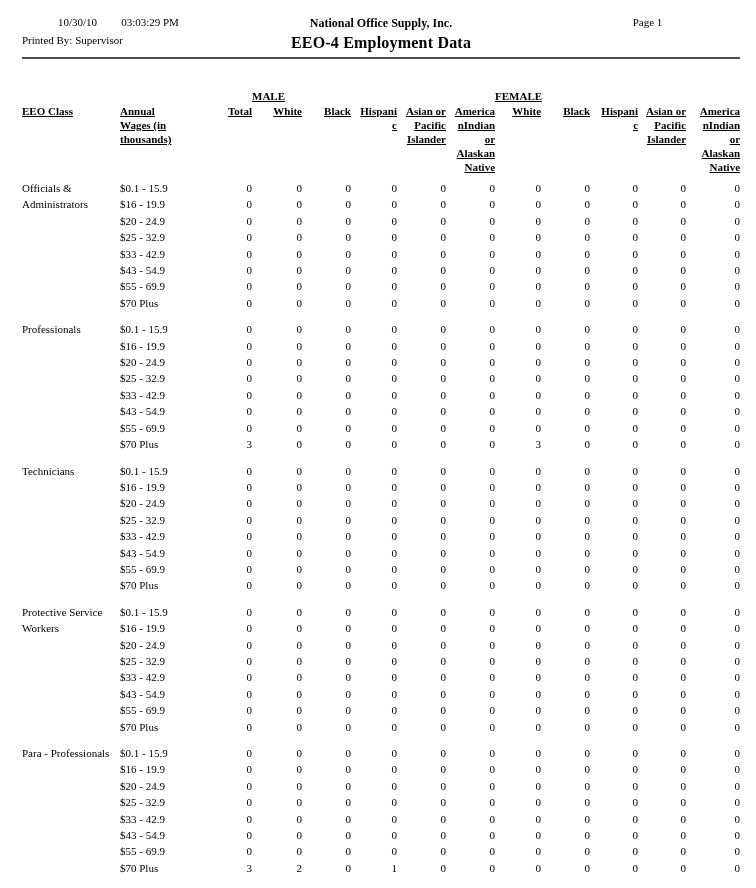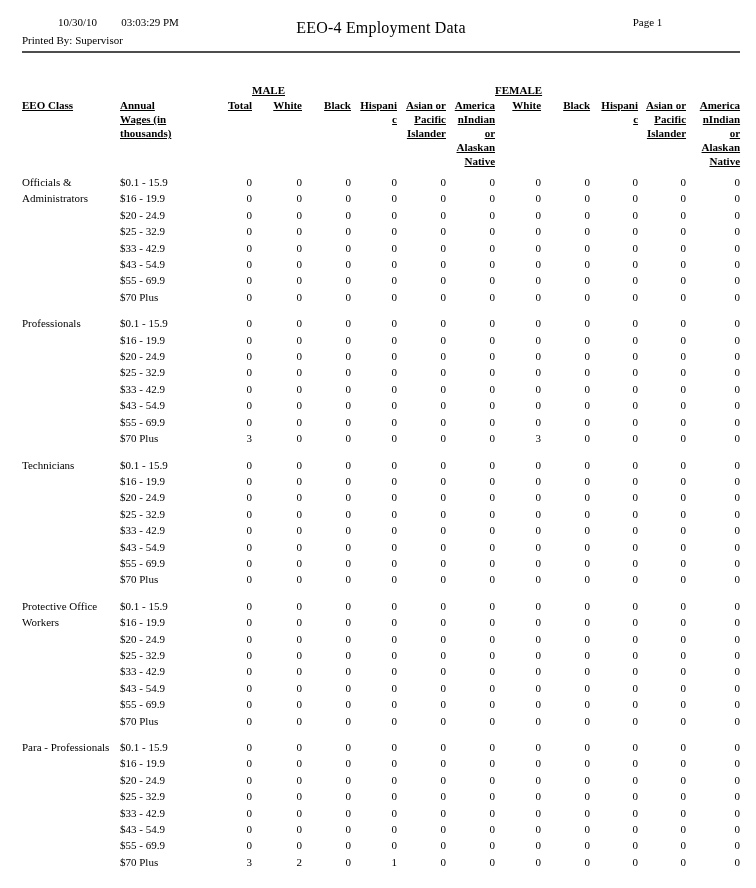--- a/index.html
+++ b/index.html
@@ -16,21 +16,21 @@
   .report-header {
     display: grid;
     grid-template-columns: 185px 1fr 185px;
     align-items: start;
   }
   .hd-left .line1 { white-space: nowrap; margin-left: 36px; }
   .hd-left .time { margin-left: 24px; }
   .hd-left .line2 { margin-top: 6px; white-space: nowrap; }
   .hd-center { text-align: center; }
   .company { font-weight: bold; font-size: 12px; }
-  .report-title { font-weight: normal; font-size: 16px; margin-top: 3px; letter-spacing: 0.2px; }
+  .report-title { font-weight: bold; font-size: 16px; margin-top: 3px; letter-spacing: 0.2px; }
   .hd-right { text-align: center; }
   .rule { border: 0; border-top: 2px solid #4e4e4e; margin-top: 5px; }
 
   
   table { border-collapse: collapse; table-layout: fixed; width: 718px; margin-top: 30px; }
   th, td { padding: 0; vertical-align: top; }
   thead th { font-weight: bold; text-align: right; }
   thead .group-row th { line-height: 15px; text-align: left; }
   thead .col-head-row th { line-height: 14px; margin-left: 24px; }
   thead th.left { text-align: left; }
@@ -50,20 +50,21 @@
     <div class="hd-left">
       <div class="line1">
         <span>10/30/10</span><span class="time">03:03:29 PM</span>
       </div>
       <div class="line2">
         <span>Printed By:</span>
         <span>Supervisor</span>
       </div>
     </div>
     <div class="hd-center">
+      <div class="company">National Office Supply, Inc.</div>
       <div class="report-title">EEO-4 Employment Data</div>
     </div>
     <div class="hd-right">Page 1</div>
   </div>
 
   <hr class="rule">
 
   <table>
     <colgroup>
       <col style="width:98px">
@@ -480,21 +481,21 @@
           <td class="num">0</td>
           <td class="num">0</td>
           <td class="num">0</td>
           <td class="num">0</td>
           <td class="num">0</td>
           <td class="num">0</td>
         </tr>
       </tbody>
       <tbody class="gapped">
         <tr>
-          <td class="class-label" rowspan="8">Protective Office Workers</td>
+          <td class="class-label" rowspan="8">Protective Service Workers</td>
           <td class="wage">$0.1 - 15.9</td>
           <td class="num">0</td>
           <td class="num">0</td>
           <td class="num">0</td>
           <td class="num">0</td>
           <td class="num">0</td>
           <td class="num">0</td>
           <td class="num">0</td>
           <td class="num">0</td>
           <td class="num">0</td>

